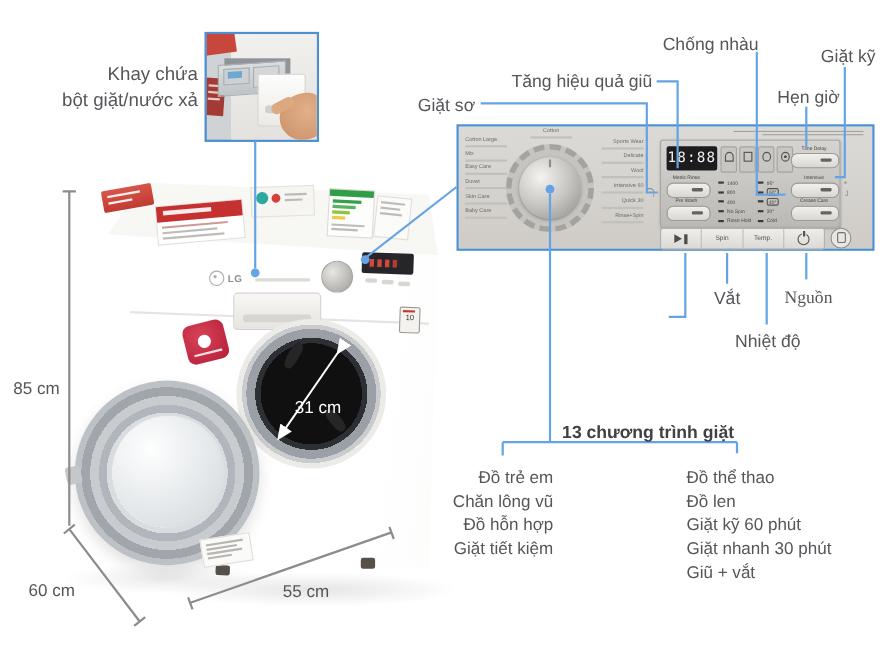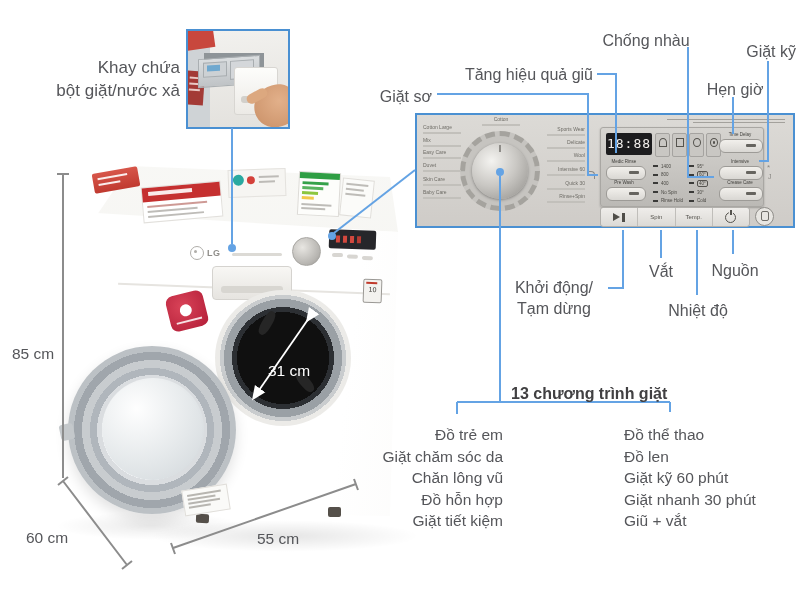--- a/index.html
+++ b/index.html
@@ -354,30 +354,27 @@
     <line x1="309" y1="318" x2="255" y2="396" stroke="#ffffff" stroke-width="1.8" marker-start="url(#arw)" marker-end="url(#arw)"></line>
   </svg>
 
   <div class="txt pre r" style="left:18px;top:56px;width:162px;font-size:17px;line-height:23px;">Khay chứa
 bột giặt/nước xả</div>
   <div class="txt r" style="left:360px;top:86px;width:72px;">Giặt sơ</div>
   <div class="txt r" style="left:438px;top:64px;width:155px;">Tăng hiệu quả giũ</div>
   <div class="txt c" style="left:596px;top:30px;width:100px;">Chống nhàu</div>
   <div class="txt r" style="left:726px;top:41px;width:70px;">Giặt kỹ</div>
   <div class="txt c" style="left:698px;top:79px;width:74px;">Hẹn giờ</div>
-  <div class="txt pre c" style="left:502px;top:277px;width:104px;">Khởi động/
-Tạm dừng</div>
   <div class="txt c" style="left:636px;top:261px;width:50px;">Vắt</div>
   <div class="txt c" style="left:656px;top:300px;width:84px;">Nhiệt độ</div>
-  <div class="txt c" style="left:700px;top:260px;width:70px;">Nguồn</div>
+  <div class="txt c" style="left:700px;top:260px;width:70px;font-family:Liberation Serif, serif;">Nguồn</div>
 
   <div class="txt bold" style="left:511px;top:383px;width:180px;">13 chương trình giặt</div>
   <div class="txt r small15" style="left:320px;top:424px;width:183px;">
     <div>Đồ trẻ em</div>
-    <div>Giặt chăm sóc da</div>
     <div>Chăn lông vũ</div>
     <div>Đồ hỗn hợp</div>
     <div>Giặt tiết kiệm</div>
   </div>
   <div class="txt small15" style="left:624px;top:424px;width:176px;">
     <div>Đồ thể thao</div>
     <div>Đồ len</div>
     <div>Giặt kỹ 60 phút</div>
     <div>Giặt nhanh 30 phút</div>
     <div>Giũ + vắt</div>

